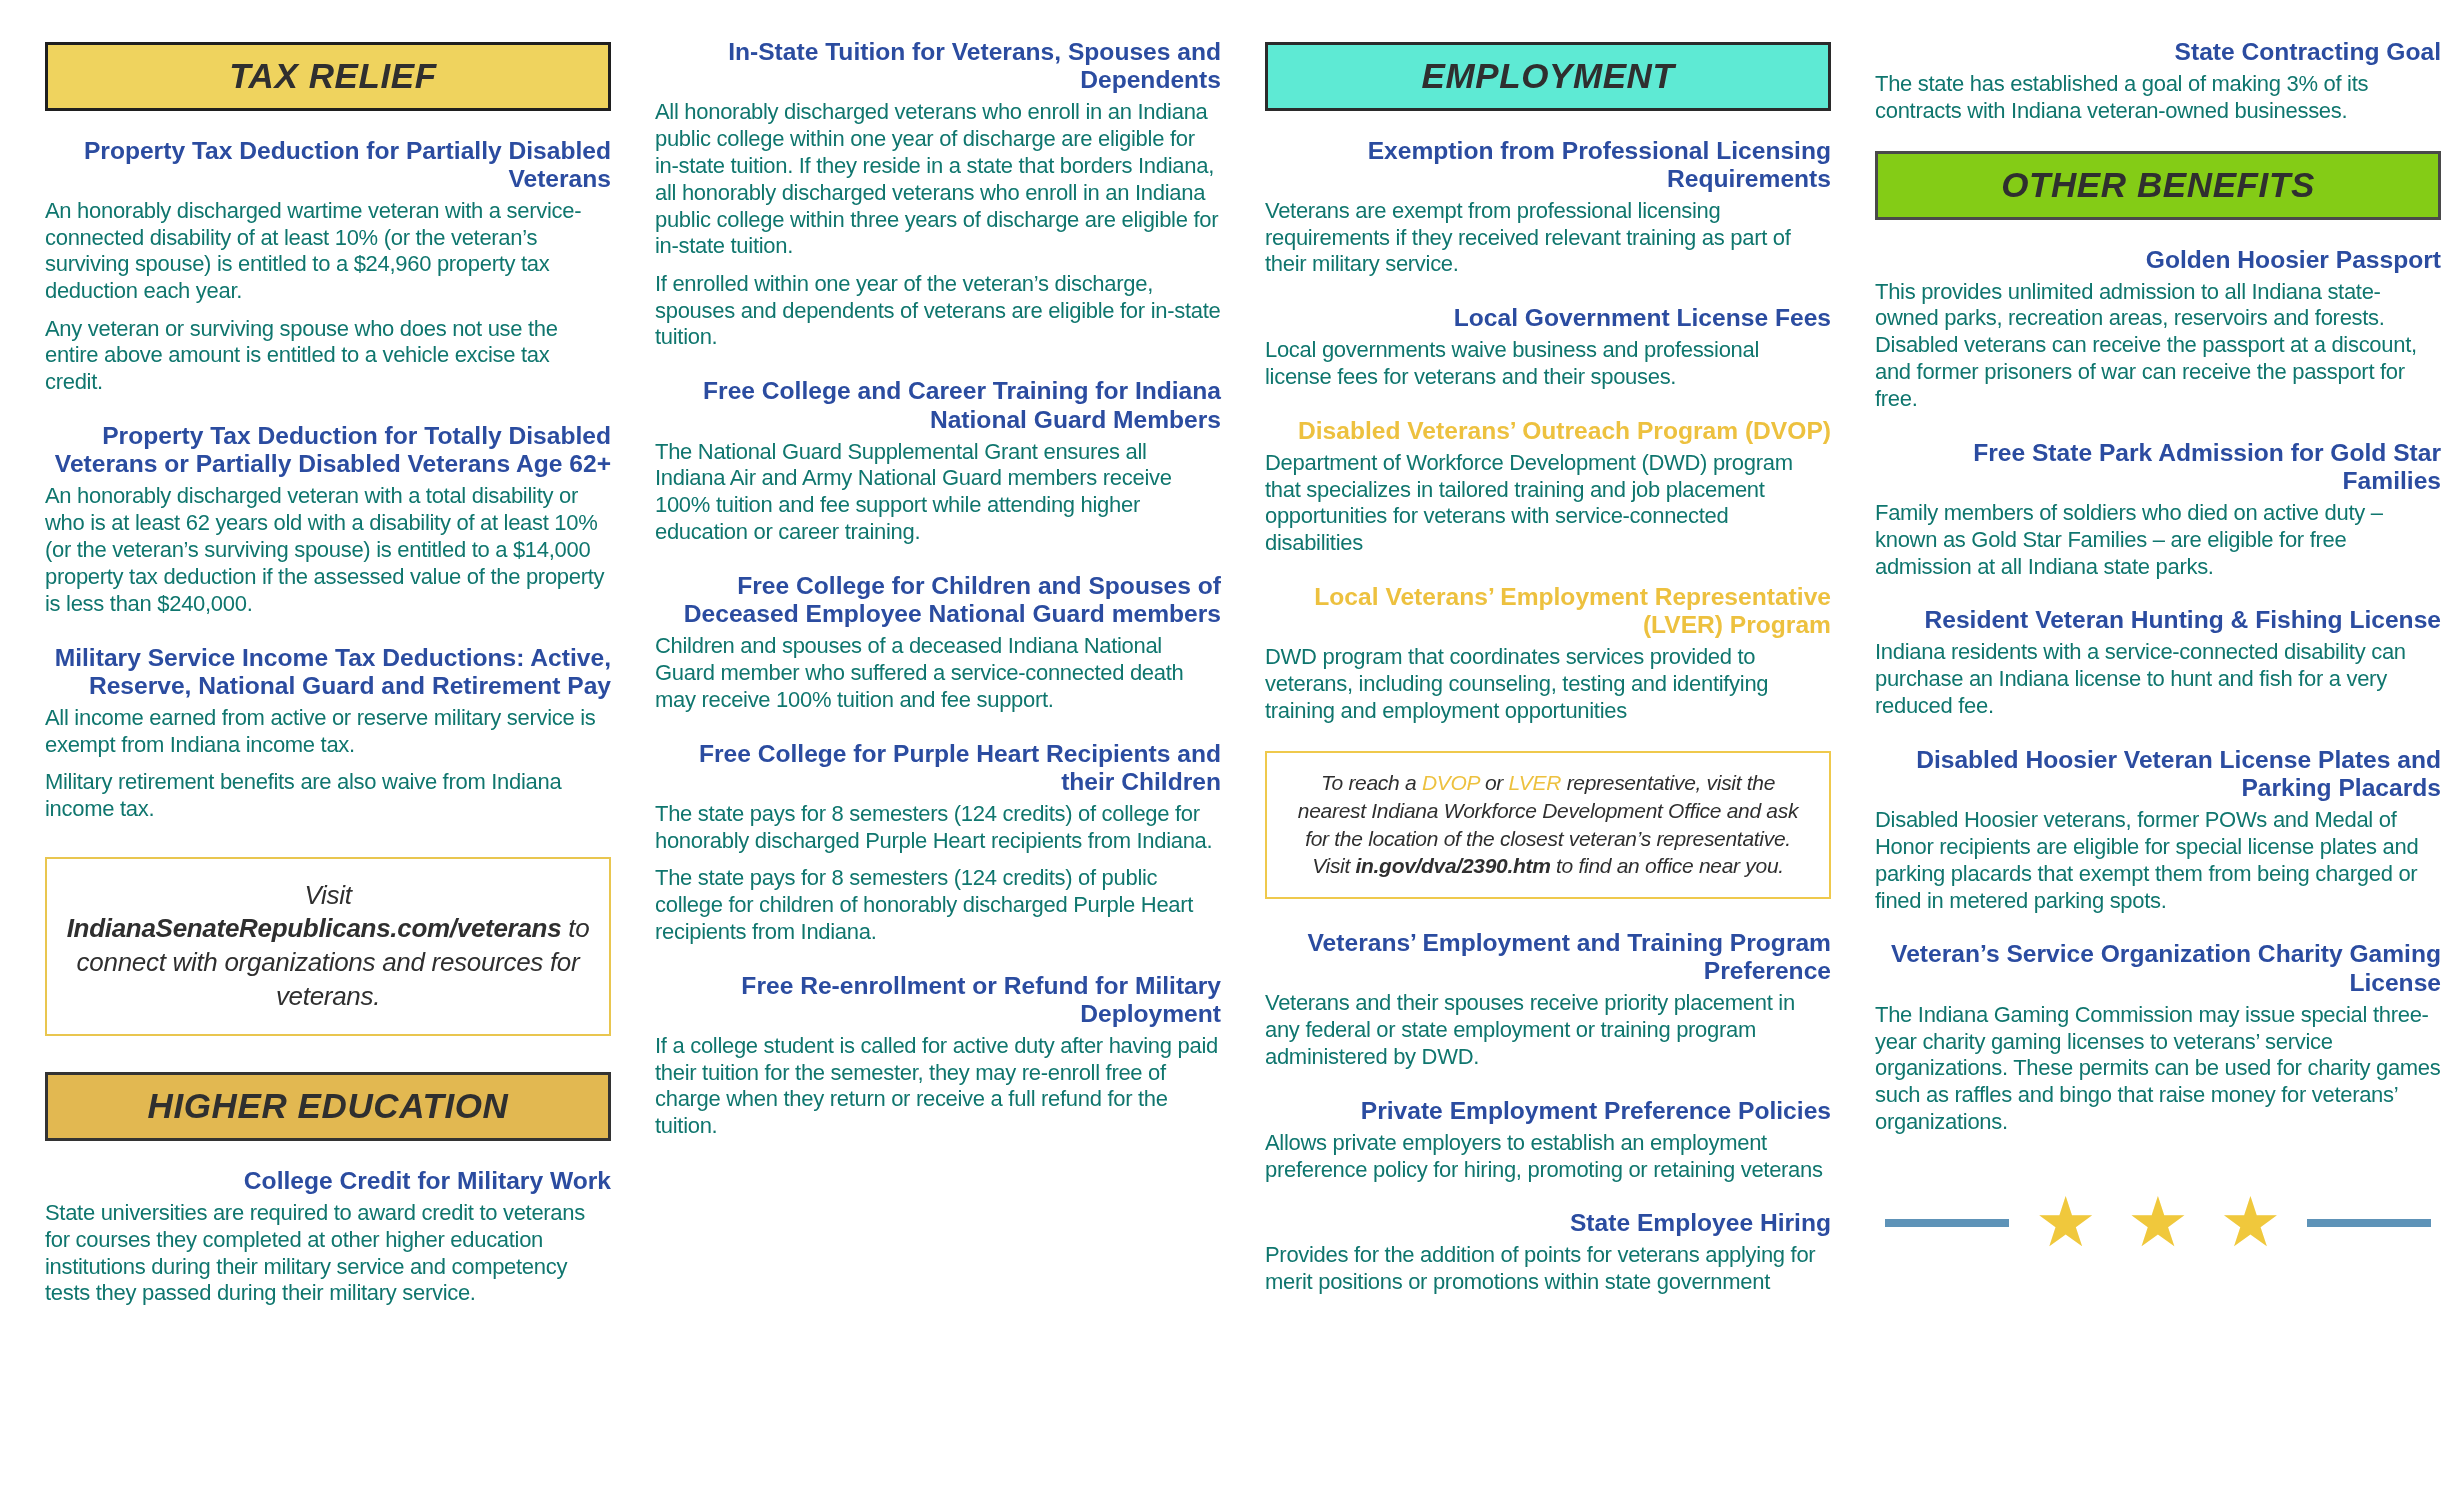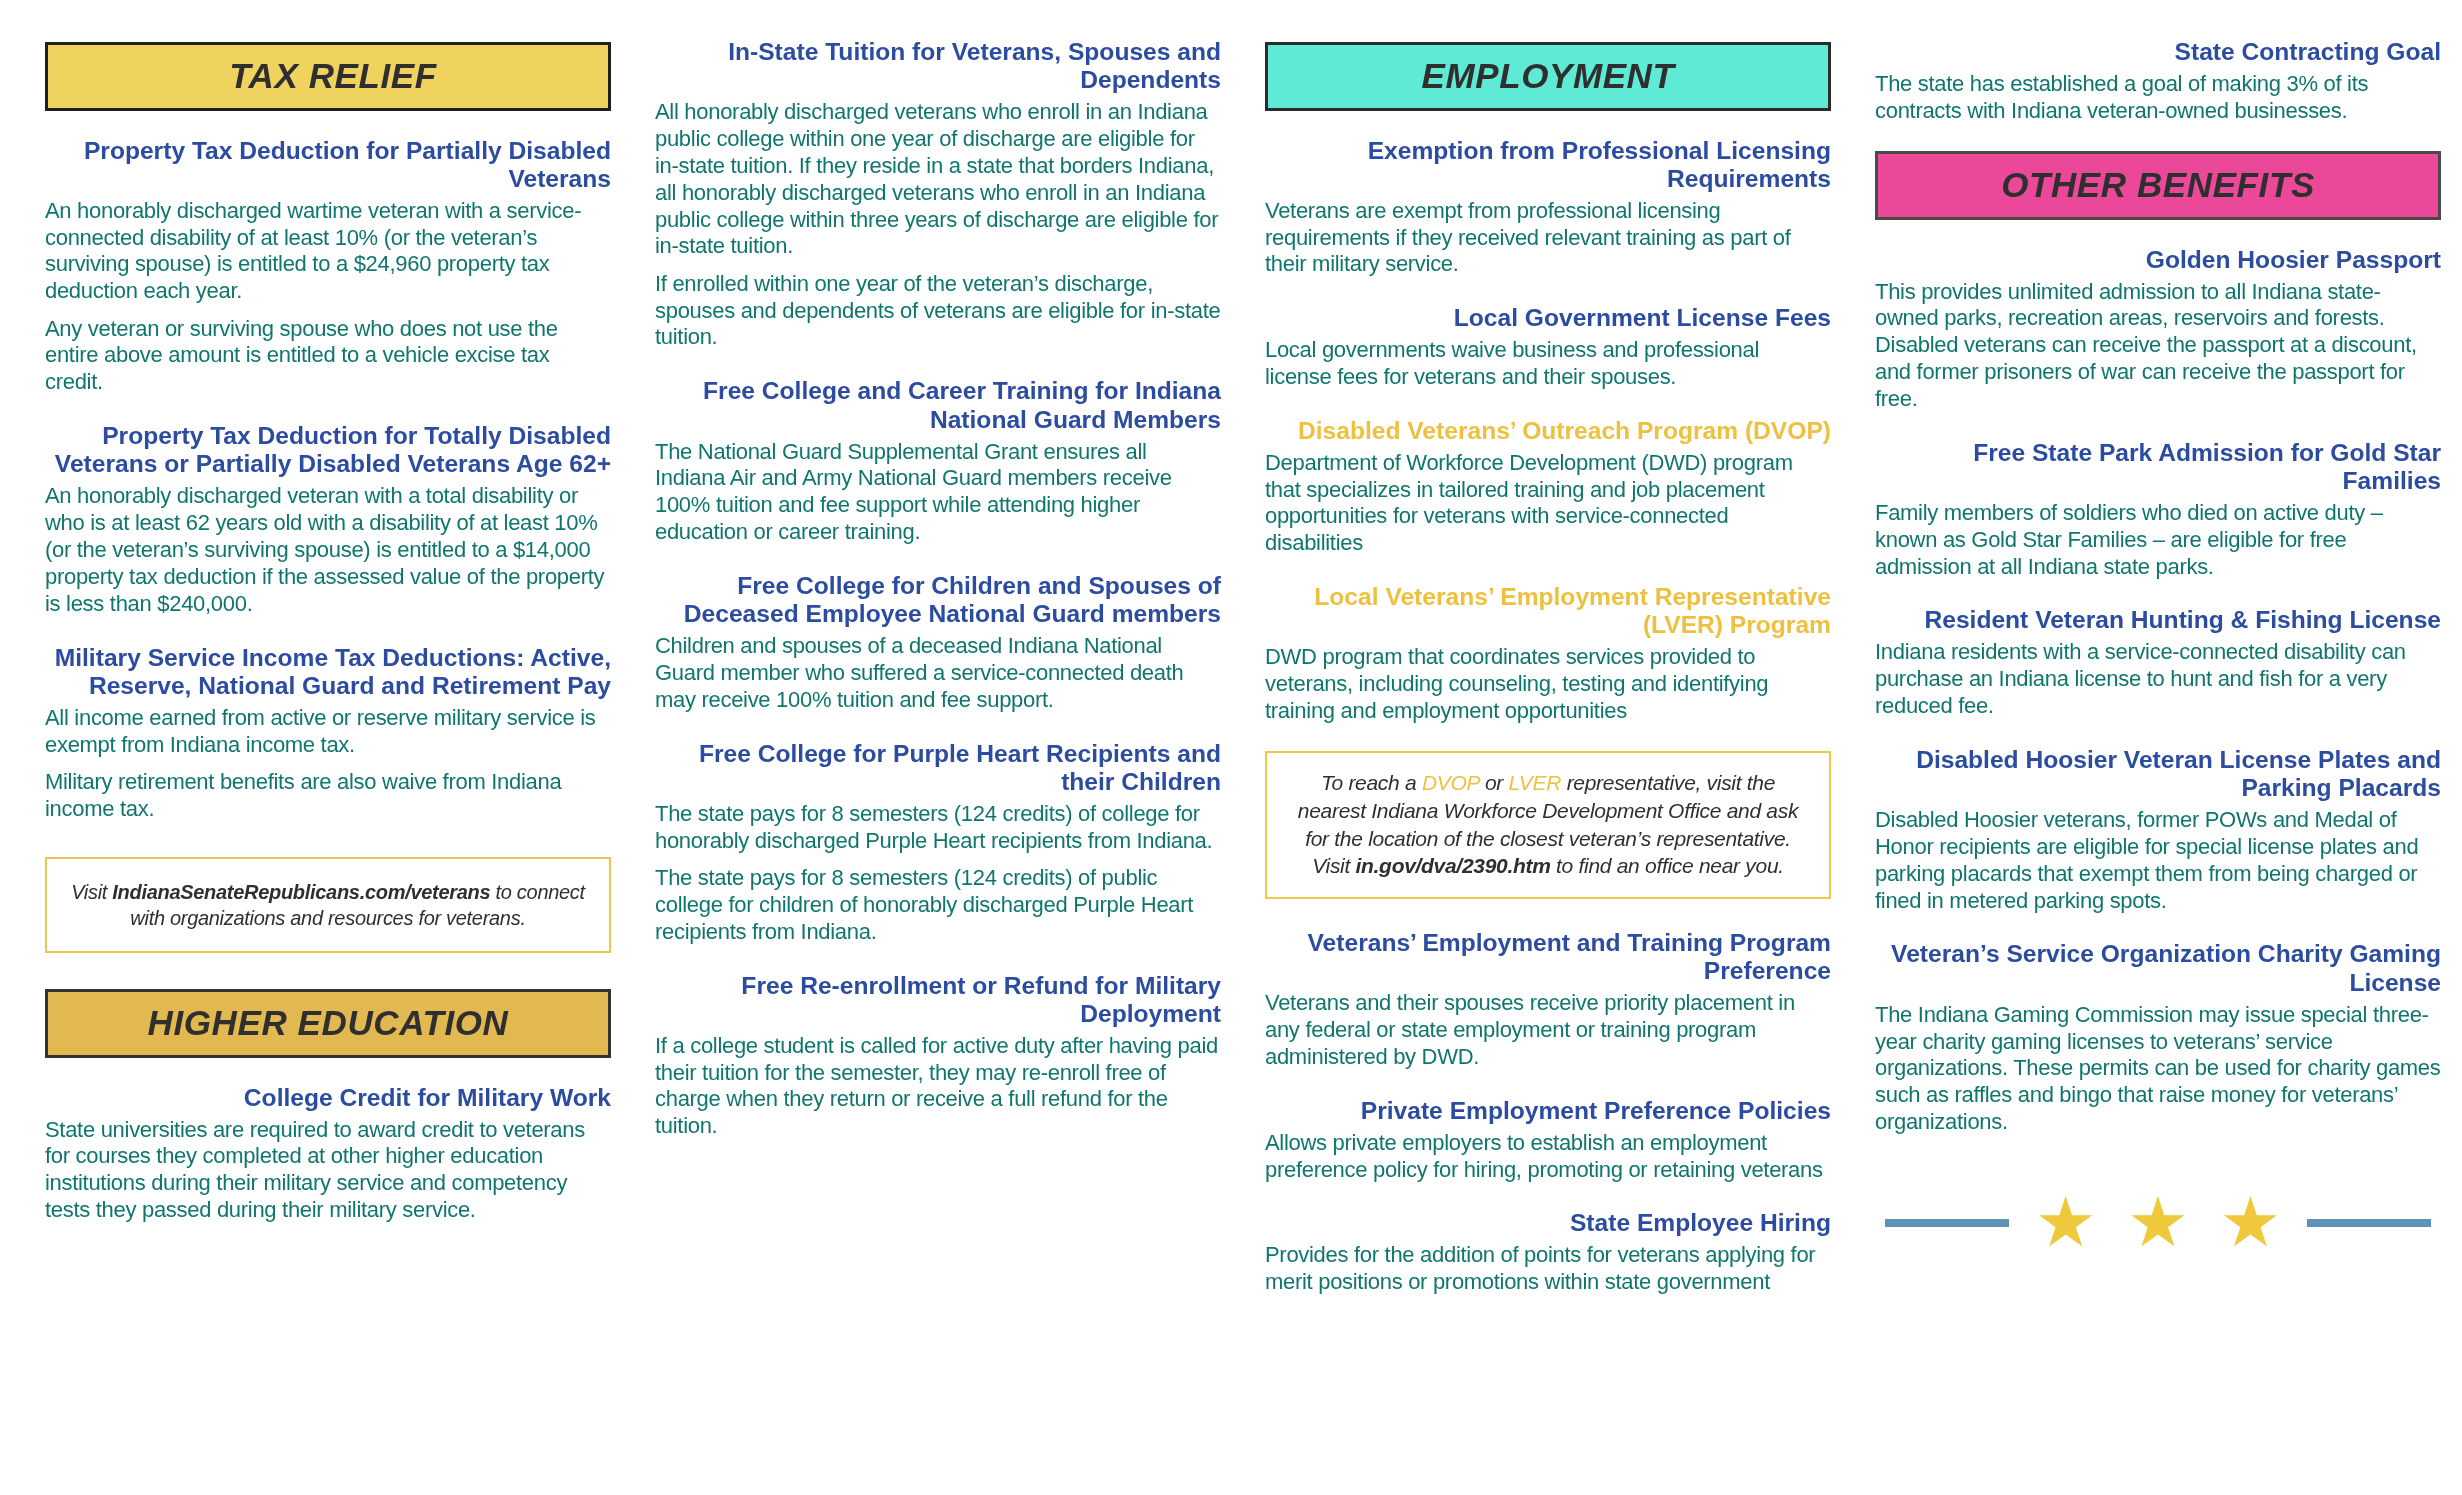--- a/index.html
+++ b/index.html
@@ -25,21 +25,21 @@
     border:3.5px solid #242424;
     display:flex; align-items:center; justify-content:center;
     font-style:italic; font-weight:bold;
     font-size:35px; letter-spacing:0.6px;
     color:#2f2f2f;
     margin:3.5px 0 26px 0;
   }
   .band.yellow { background:#EFD35E; border-color:#1f1f1f;padding-left:10px; }
   .band.gold   { background:#E2B851; border-color:#333333; }
   .band.gray   { background:#5eead4; border-color:#2b2b2b; }
-  .band.blue   { background:#ec4899; border-color:#4a4a4a; }
+  .band.blue   { background:#84cc16; border-color:#4a4a4a; }
   .sec { margin-bottom:26px; }
   .sec h3 {
     margin:0 0 4.7px 0;
     font-size:24.6px; line-height:1.15;
     font-weight:bold;
     color:#2B4CA0;
     text-align:right;
   }
   .sec h3.goldh { color:#EDC13F; }
   .sec p {
@@ -47,21 +47,21 @@
     font-size:22px; line-height:1.22;
     letter-spacing:-0.3px;
     color:#0f766e;
   }
   .sec p:last-child { margin-bottom:0; }
   .callout {
     box-sizing:border-box;
     border:2.3px solid #E9C64F;
     text-align:center;
     font-style:italic;
-    font-size:20px; line-height:1.3;
+    font-size:26px; line-height:1.3;
     letter-spacing:-0.3px;
     padding:20px 15.2px;
     margin:34px 0 36px 0;
     color:#2f2f2f;
   }
   .callout .link { font-weight:bold; }
   .callout2 {
     box-sizing:border-box;
     border:2.9px solid #EFC94C;
     text-align:center;

